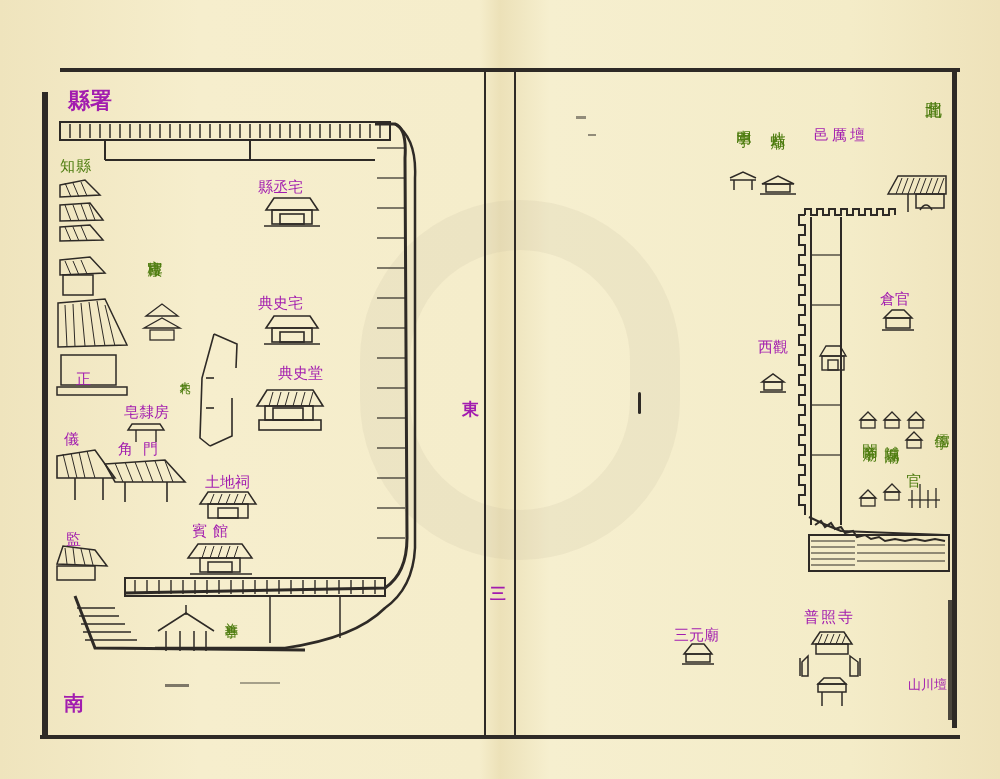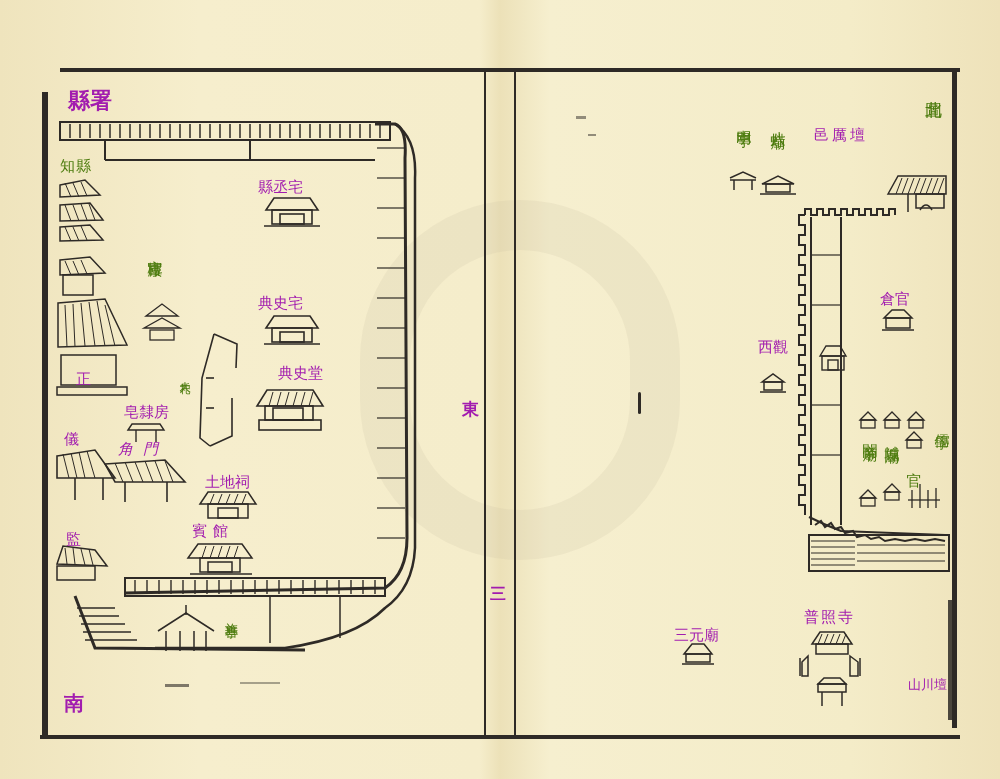--- a/index.html
+++ b/index.html
@@ -223,21 +223,21 @@
 <div class="hlabel" style="left:124px;top:403px;direction:rtl;">皂隸房</div>
 <svg width="40" height="22" style="left:126px;top:422px;">
   <g fill="none" stroke="#2e2a26" stroke-width="1.4">
       <path d="M2 8 L6 2 L34 2 L38 8 Z"></path>
       <line x1="10" y1="8" x2="10" y2="20"></line>
       <line x1="30" y1="8" x2="30" y2="20"></line>
     </g>
 </svg>
 
 <div class="hlabel" style="left:64px;top:430px;">儀</div>
-<div class="hlabel" style="left:118px;top:440px;direction:rtl;letter-spacing:10px;font-style:italic;">角門</div>
+<div class="hlabel" style="left:118px;top:440px;direction:rtl;letter-spacing:10px;">角門</div>
 <svg width="140" height="60" style="left:55px;top:444px;">
   <g fill="none" stroke="#2e2a26" stroke-width="1.6">
       <path d="M2 12 L40 6 L60 34 L2 34 Z"></path>
       <path d="M50 20 L110 16 L130 38 L60 38 Z"></path>
       <line x1="20" y1="34" x2="20" y2="56"></line>
       <line x1="48" y1="34" x2="48" y2="56"></line>
       <line x1="70" y1="38" x2="70" y2="58"></line>
       <line x1="112" y1="38" x2="112" y2="58"></line>
     </g>
   <g stroke="#2e2a26" stroke-width="1">

